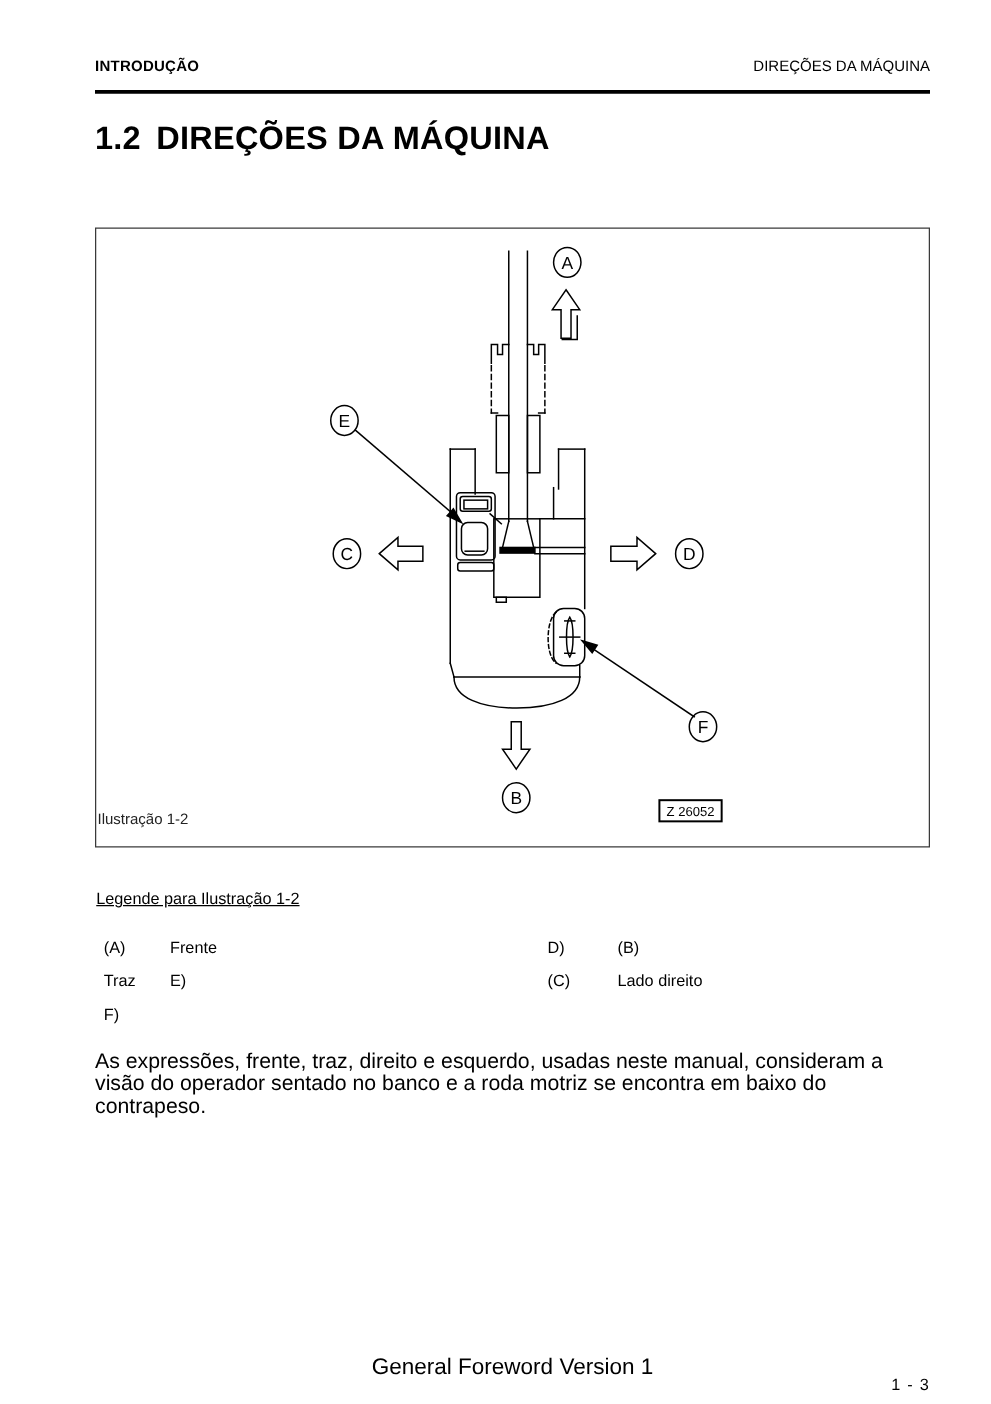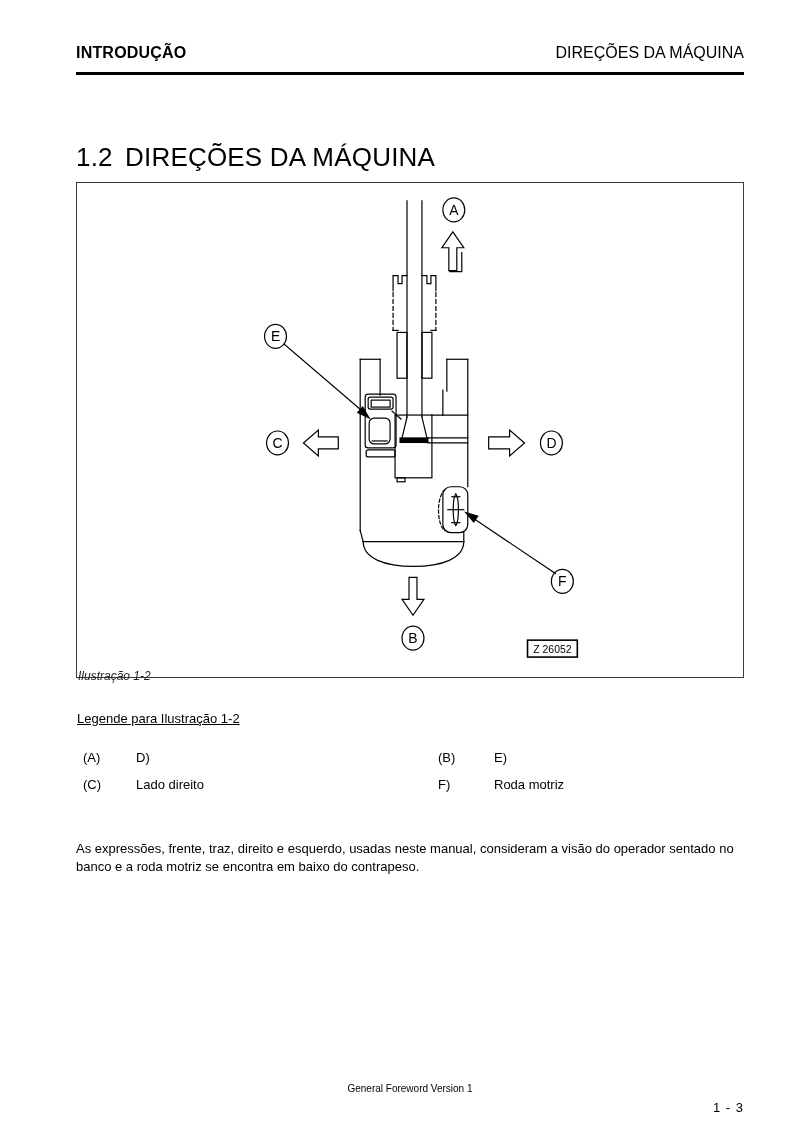--- a/index.html
+++ b/index.html
@@ -1,32 +1,32 @@
 <!DOCTYPE html>
 <html><head>
 <meta charset="utf-8">
 <style>
   html,body{margin:0;padding:0;background:#ffffff;}
   .page{
     position:relative;width:793px;height:1123px;background:#ffffff;
     font-family:"Liberation Sans", sans-serif;color:#000;overflow:hidden;
   }
-  .running-header{position:absolute;left:76px;top:46px;width:668px;display:flex;justify-content:space-between;font-size:16px;line-height:14px;}
+  .running-header{position:absolute;left:76px;top:46px;width:668px;display:flex;justify-content:space-between;font-size:12px;line-height:14px;}
   .running-header .left{font-weight:bold;letter-spacing:0.2px;}
   .header-rule{position:absolute;left:76px;top:72px;width:668px;height:3px;background:#000;}
-  .title{position:absolute;left:76px;top:95px;display:flex;font-size:26px;font-weight:normal;letter-spacing:0.2px;white-space:nowrap;margin-top:47px;}
+  .title{position:absolute;left:76px;top:95px;display:flex;font-size:26px;font-weight:bold;letter-spacing:0.2px;white-space:nowrap;}
   .title .num{width:49px;flex:0 0 49px;}
   .watermark{position:absolute;left:143px;top:138px;font-size:25px;letter-spacing:0.2px;}
   .figure-frame{position:absolute;left:76px;top:182px;width:668px;height:496px;border:1px solid #3a3a3a;box-sizing:border-box;background:#fff;}
   .figure-frame svg{display:block;width:100%;height:100%;}
-  .fig-caption{position:absolute;left:78px;top:669px;font-size:12px;font-style:italic;color:#222;}
+  .fig-caption{position:absolute;left:78px;top:648px;font-size:12px;color:#222;}
   .legend-heading{position:absolute;left:77px;top:711px;font-size:13px;text-decoration:underline;}
   .legend{position:absolute;left:83px;top:750px;width:661px;display:grid;grid-template-columns:53px 302px 56px 1fr;row-gap:12px;font-size:13px;line-height:15px;}
-  .paragraph{position:absolute;left:76px;top:840px;width:668px;font-size:13px;line-height:18px;}
-  .footer-center{position:absolute;left:76px;top:1083px;width:668px;text-align:center;font-size:10px;}
+  .paragraph{position:absolute;left:76px;top:840px;width:668px;font-size:17px;line-height:18px;}
+  .footer-center{position:absolute;left:76px;top:1083px;width:668px;text-align:center;font-size:18px;}
   .footer-page{position:absolute;right:49px;top:1100px;font-size:13px;letter-spacing:1px;}
   text{font-family:"Liberation Sans", sans-serif;}
 </style>
 </head>
 <body>
 
 <div class="page">
 
   <div class="running-header">
     <span class="left">INTRODUÇÃO</span>
@@ -139,29 +139,30 @@
       </g>
     </svg>
   </div>
 
   <div class="fig-caption">Ilustração 1-2</div>
 
   <div class="legend-heading">Legende para Ilustração 1-2</div>
 
   <div class="legend">
     <span>(A)</span>
+    <span>Frente</span>
     <span>D)</span>
 
     <span>(B)</span>
+    <span>Traz</span>
     <span>E)</span>
 
     <span>(C)</span>
     <span>Lado direito</span>
     <span>F)</span>
-    <span>Roda motriz</span>
   </div>
 
   <div class="paragraph">As expressões, frente, traz, direito e esquerdo, usadas neste manual, consideram a visão do operador sentado no banco e a roda motriz se encontra em baixo do contrapeso.</div>
 
   <div class="footer-center">General Foreword Version 1</div>
   <div class="footer-page">1 - 3</div>
 
 </div>
 
 </body></html>

